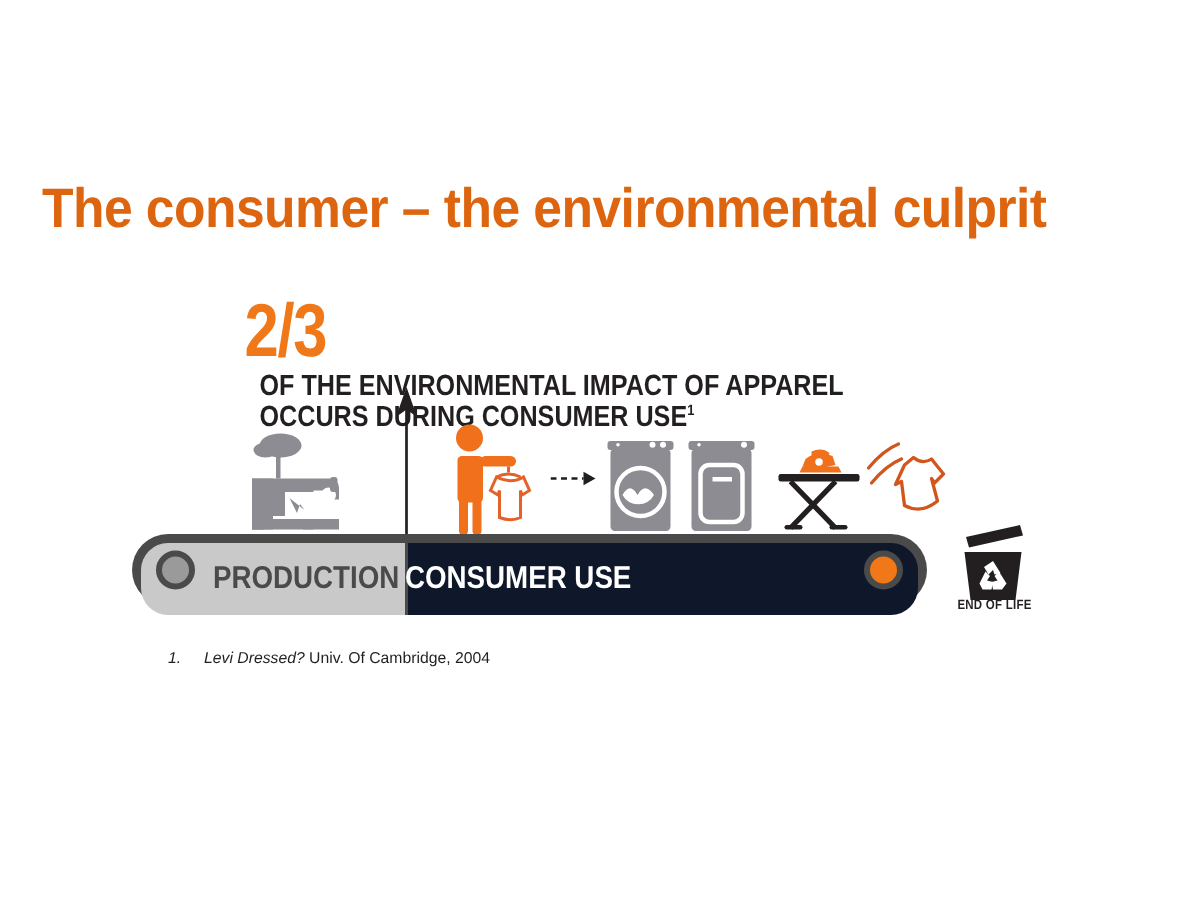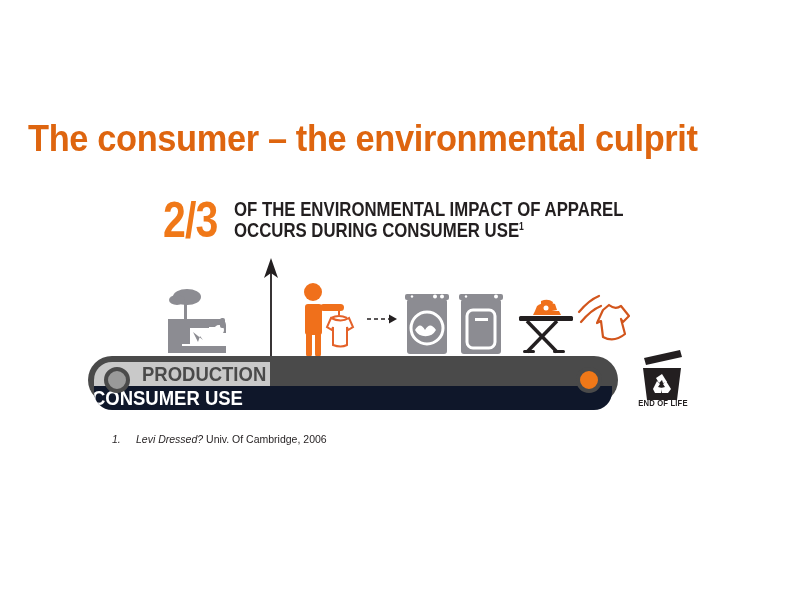--- a/index.html
+++ b/index.html
@@ -39,20 +39,21 @@
     white-space: nowrap;
   }
 
   
   .headline {
     position: absolute;
     left: 163px;
     top: 196px;
     display: flex;
     align-items: flex-start;
+    flex-direction: column;
   }
   .headline-fraction {
     font-family: "Liberation Sans Narrow", "Liberation Sans", sans-serif;
     font-size: 50px;
     font-weight: bold;
     color: #F07818;
     line-height: 48px;
     letter-spacing: -1px;
     transform: scaleX(0.82);
     transform-origin: left top;
@@ -98,21 +99,20 @@
     box-sizing: border-box;
   }
   .belt-inner {
     position: absolute;
     left: 6px; top: 6px;
     width: 518px;
     height: 48px;
     border-radius: 18px;
     overflow: hidden;
     display: flex;
-    flex-direction: column;
   }
   .belt-production {
     width: 178px;
     background: #C9C9C9;
     border-right: 2px solid #4A4A4A;
     box-sizing: border-box;
     display: flex;
     align-items: center;
   }
   .belt-consumer {
@@ -332,19 +332,19 @@
       </g>
     </svg>
     <div class="endoflife-label">END OF LIFE</div>
 
   </div>
 
   <div class="footnote">
     <div class="footnote-row">
       <span class="footnote-marker">1.</span>
       <span class="footnote-lines">
-        <span class="footnote-line"><em>Levi Dressed?</em><span> Univ. Of Cambridge, 2006</span></span>
+        <span class="footnote-line"><em>Levi Dressed?</em><span> Univ. Of Cambridge, 2004</span></span>
         <br>
       </span>
     </div>
   </div>
 
 </div>
 
 </body></html>

